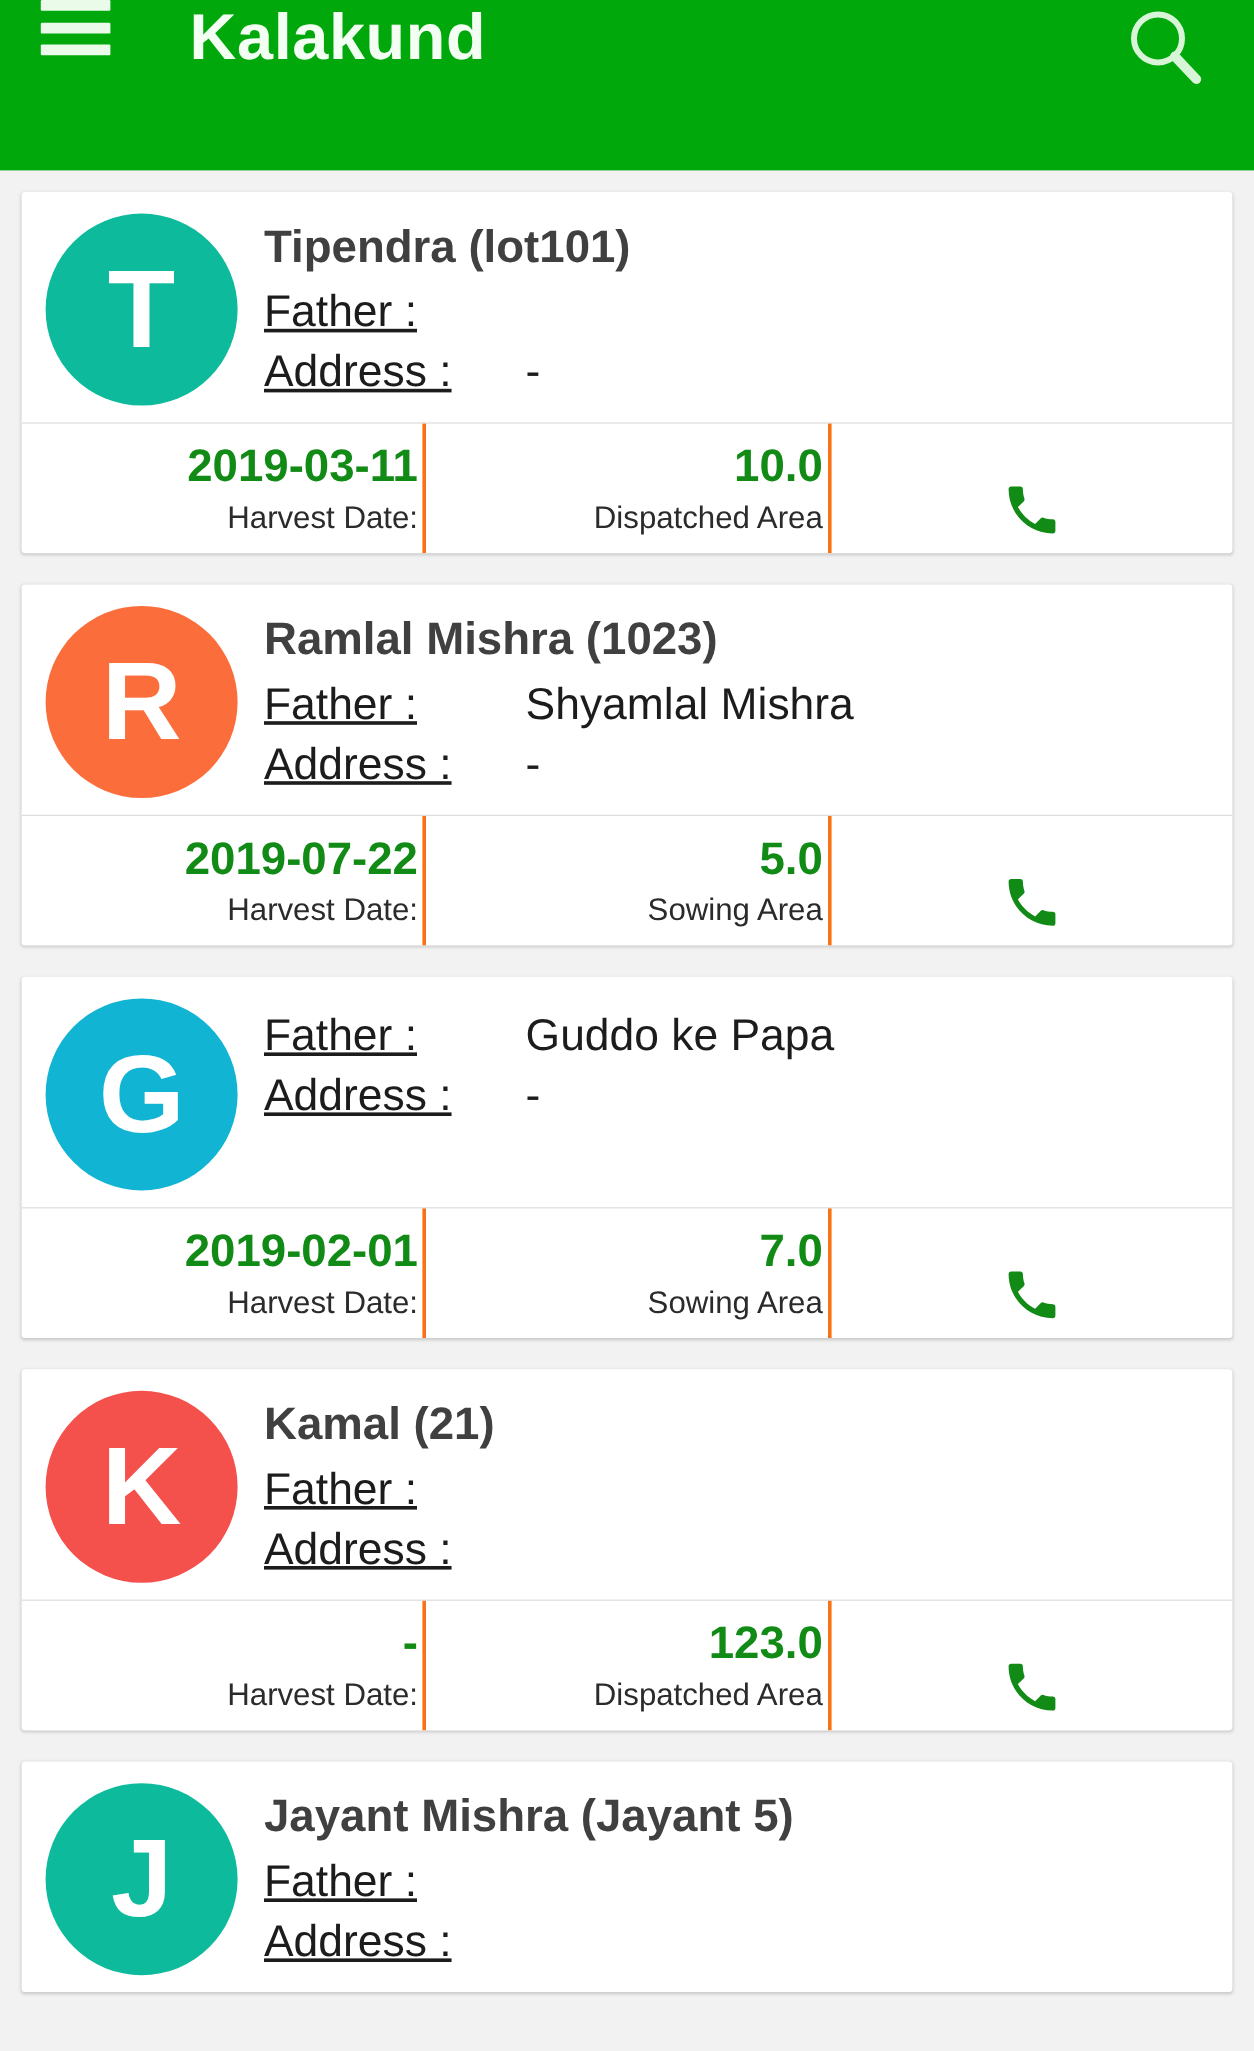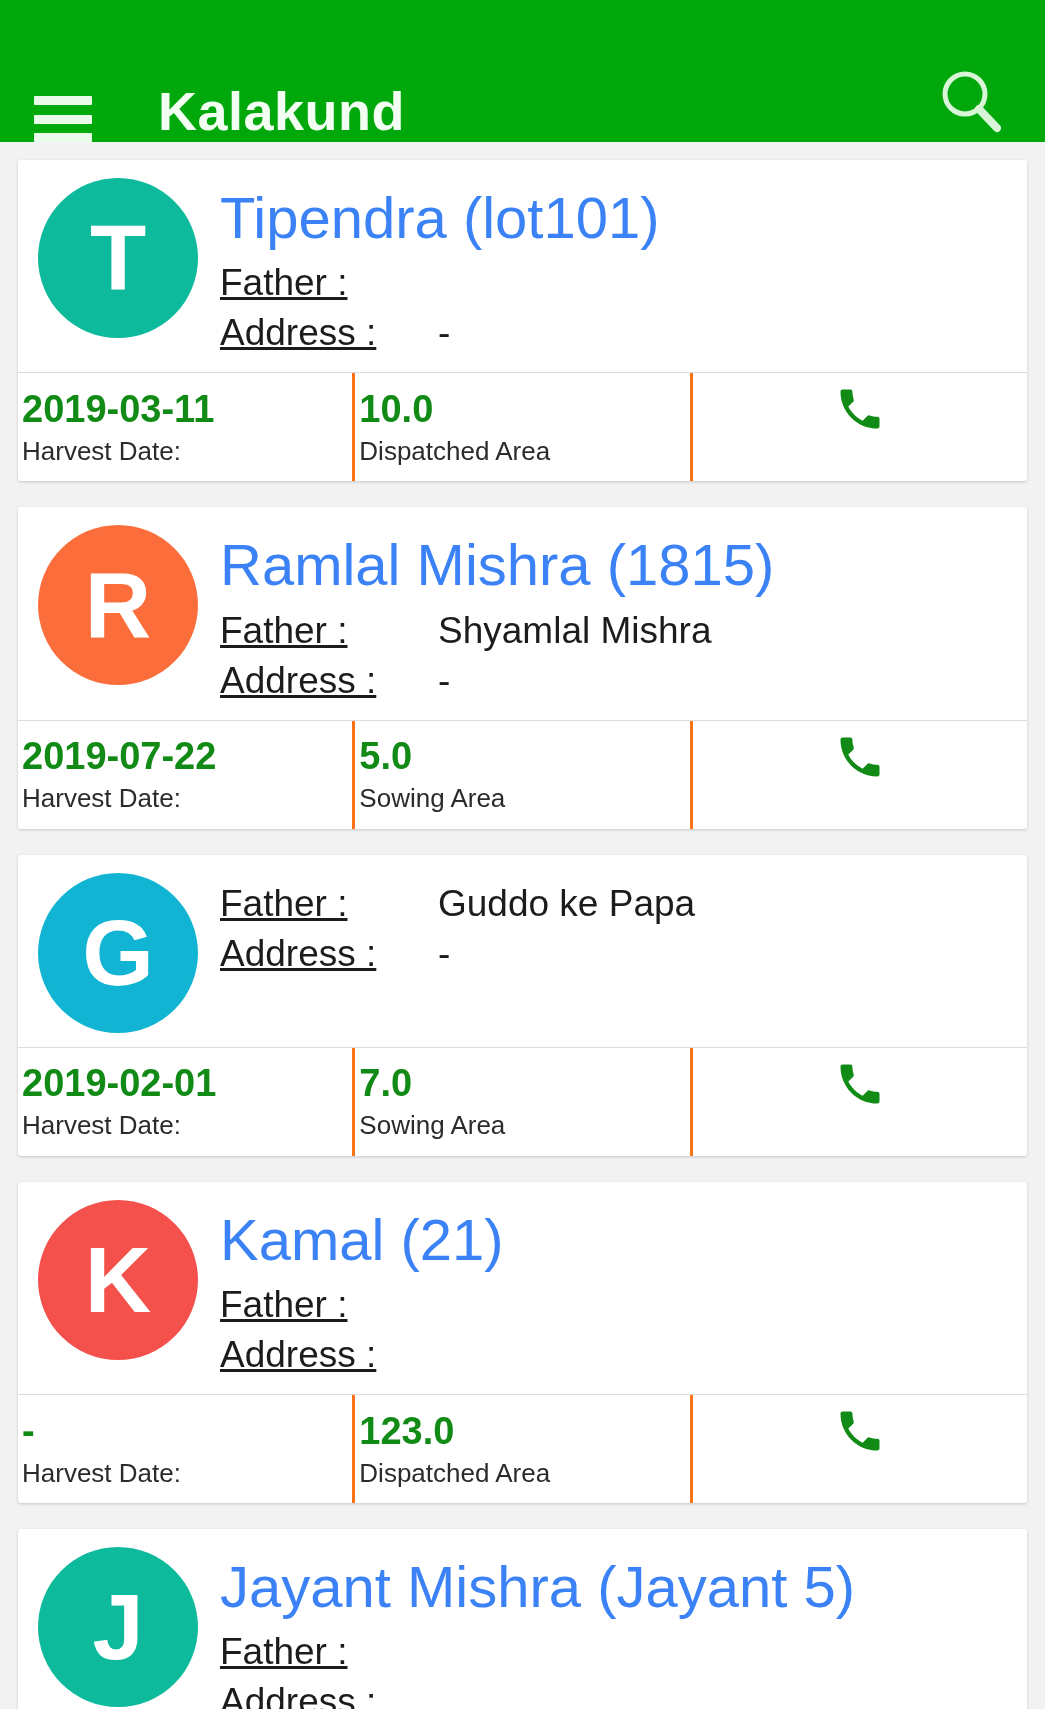--- a/index.html
+++ b/index.html
@@ -13,21 +13,21 @@
     overflow: hidden;
     font-family: "Liberation Sans", sans-serif;
     -webkit-font-smoothing: antialiased;
   }
 
   
   .appbar {
     height: 142px;
     background: #00a80c;
     display: flex;
-    align-items: flex-end;
+    align-items: flex-start;
     padding: 0 34px;
     box-sizing: border-box;
     position: relative;
   }
   .hamburger {
     width: 58px;
     height: 46px;
     display: flex;
     flex-direction: column;
     justify-content: space-between;
@@ -93,23 +93,23 @@
     font-weight: bold;
     line-height: 1;
     font-family: "Liberation Sans", sans-serif;
   }
   .info {
     flex: 1 1 auto;
     padding-top: 6px;
     min-width: 0;
   }
   .person-name {
-    font-size: 58px;
-    font-weight: normal;
-    color: #3b82f6;
+    font-size: 38px;
+    font-weight: bold;
+    color: #404040;
     line-height: 1.18;
     margin-bottom: 6px;
     white-space: nowrap;
   }
   .kv {
     display: flex;
     align-items: baseline;
     font-size: 37px;
     color: #1c1c1c;
     line-height: 1.35;
@@ -128,21 +128,21 @@
   
   .card-footer {
     display: flex;
     border-top: 1px solid #dcdcdc;
     height: 108px;
   }
   .fcol {
     flex: 1 1 0;
     display: flex;
     flex-direction: column;
-    align-items: flex-start;
+    align-items: flex-end;
     justify-content: center;
     padding: 8px 4px;
     box-sizing: border-box;
   }
   .fcol + .fcol {
     border-left: 3px solid #f97316;
   }
   .fval {
     font-size: 38px;
     font-weight: bold;
@@ -217,21 +217,21 @@
           </svg>
         </div>
       </div>
     </div>
   </div>
 
   <div class="card">
     <div class="card-top">
       <div class="avatar" style="background:#fb6d3a">R</div>
       <div class="info">
-        <div class="person-name">Ramlal Mishra (1815)</div>
+        <div class="person-name">Ramlal Mishra (1023)</div>
         <div class="kv">
           <div class="kv-label">Father :</div>
           <div class="kv-value">Shyamlal Mishra</div>
         </div>
         <div class="kv">
           <div class="kv-label">Address :</div>
           <div class="kv-value">-</div>
         </div>
       </div>
     </div>

